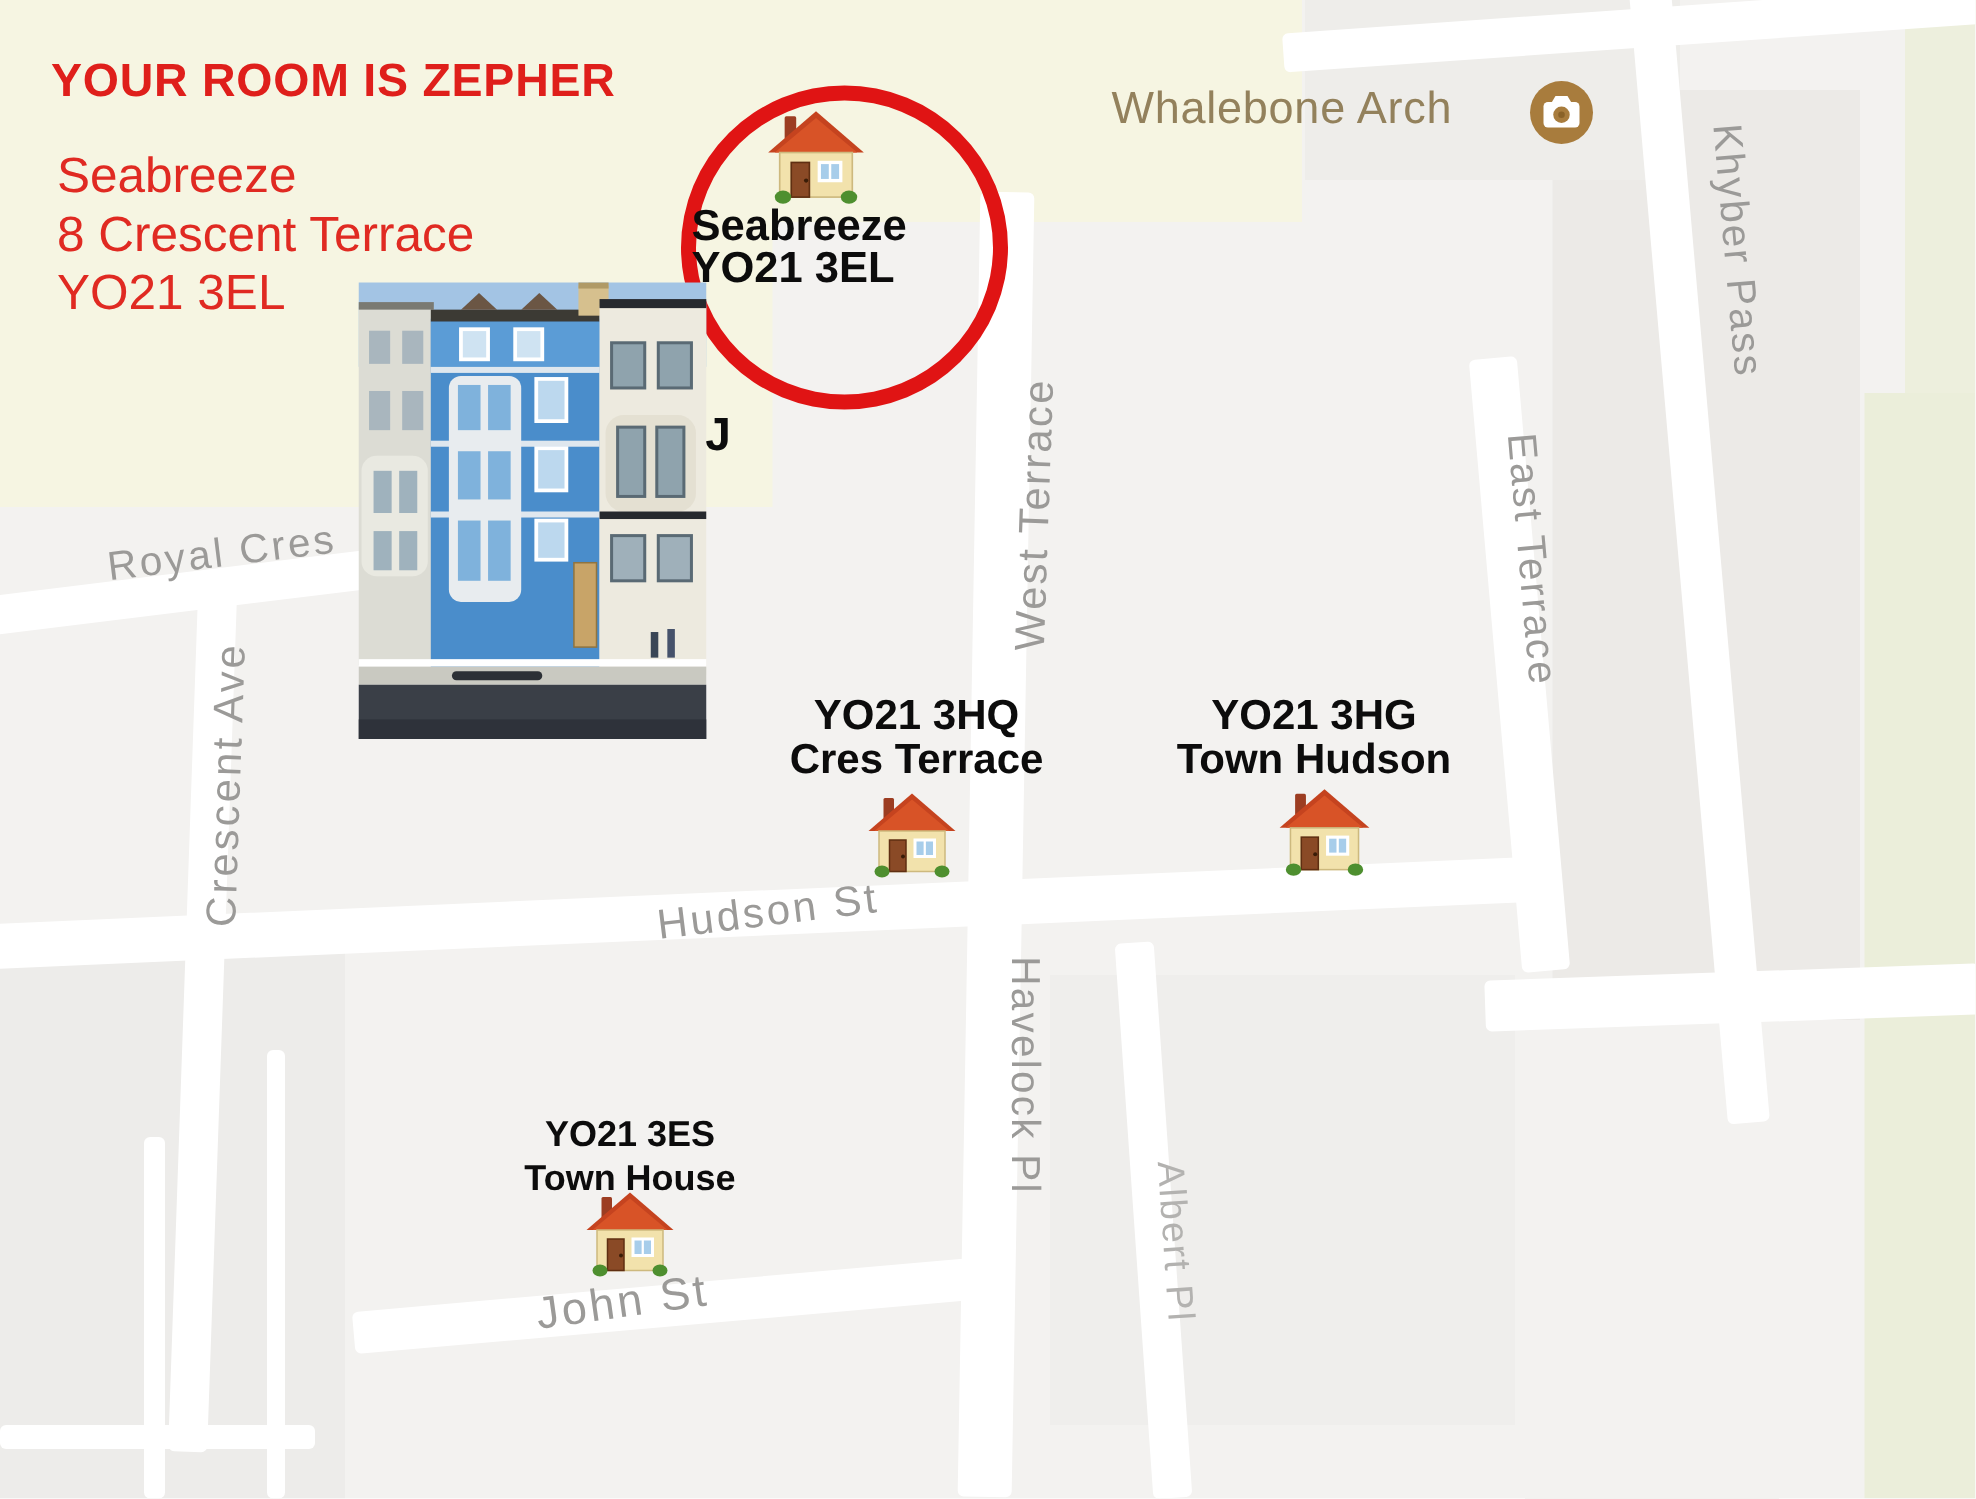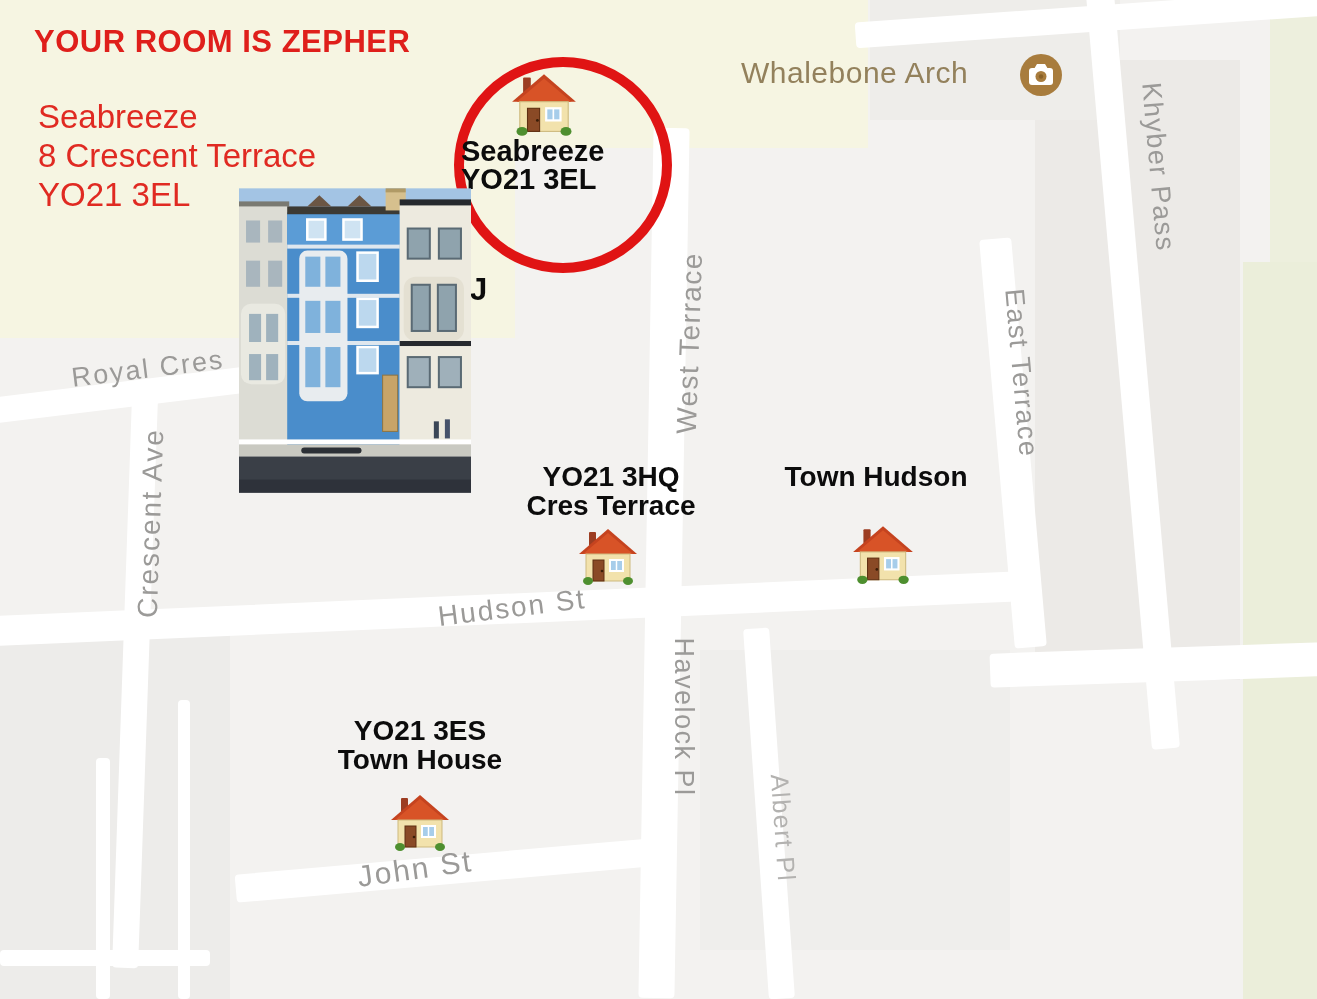--- a/index.html
+++ b/index.html
@@ -127,38 +127,39 @@
       <rect x="17" y="33" width="11" height="21" fill="#8a4a26" stroke="#5f2f12" stroke-width="1"></rect>
       <circle cx="26" cy="44" r="1.3" fill="#3a1d08"></circle>
       <rect x="34" y="33" width="13" height="11" fill="#a7cdea" stroke="#ffffff" stroke-width="2"></rect>
       <line x1="40.5" y1="33" x2="40.5" y2="44" stroke="#ffffff" stroke-width="1.5"></line>
       <ellipse cx="12" cy="54" rx="5" ry="4" fill="#4e8f2f"></ellipse>
       <ellipse cx="52" cy="54" rx="5" ry="4" fill="#4e8f2f"></ellipse>
     </svg>
   </div>
 
   <div class="marker-label" style="left:726px;top:462px;width:300px;font-size:28px;">
+    <div>YO21 3HG</div>
     <div>Town Hudson</div>
   </div>
   <div class="abs" style="left:850px;top:524px;">
     <svg width="66" height="62" viewBox="0 0 64 60">
       <rect x="13" y="5" width="7" height="14" rx="1" fill="#9c3d22"></rect>
       <polygon points="32,2 61,27 3,27" fill="#c5431f"></polygon>
       <polygon points="32,6 57,27 7,27" fill="#d85327"></polygon>
       <rect x="10" y="27" width="44" height="27" fill="#f2e2ac" stroke="#cdb97e" stroke-width="1"></rect>
       <rect x="17" y="33" width="11" height="21" fill="#8a4a26" stroke="#5f2f12" stroke-width="1"></rect>
       <circle cx="26" cy="44" r="1.3" fill="#3a1d08"></circle>
       <rect x="34" y="33" width="13" height="11" fill="#a7cdea" stroke="#ffffff" stroke-width="2"></rect>
       <line x1="40.5" y1="33" x2="40.5" y2="44" stroke="#ffffff" stroke-width="1.5"></line>
       <ellipse cx="12" cy="54" rx="5" ry="4" fill="#4e8f2f"></ellipse>
       <ellipse cx="52" cy="54" rx="5" ry="4" fill="#4e8f2f"></ellipse>
     </svg>
   </div>
 
-  <div class="marker-label" style="left:270px;top:716px;width:300px;font-size:28px;">
+  <div class="marker-label" style="left:270px;top:742px;width:300px;font-size:24px;">
     <div>YO21 3ES</div>
     <div>Town House</div>
   </div>
   <div class="abs" style="left:388px;top:792px;">
     <svg width="64" height="62" viewBox="0 0 64 60">
       <rect x="13" y="5" width="7" height="14" rx="1" fill="#9c3d22"></rect>
       <polygon points="32,2 61,27 3,27" fill="#c5431f"></polygon>
       <polygon points="32,6 57,27 7,27" fill="#d85327"></polygon>
       <rect x="10" y="27" width="44" height="27" fill="#f2e2ac" stroke="#cdb97e" stroke-width="1"></rect>
       <rect x="17" y="33" width="11" height="21" fill="#8a4a26" stroke="#5f2f12" stroke-width="1"></rect>
@@ -230,20 +231,20 @@
       <rect x="205" y="230" width="5" height="19" fill="#46526b"></rect>
 
       <rect x="0" y="250" width="231" height="5" fill="#ffffff"></rect>
       <rect x="0" y="255" width="231" height="12" fill="#c9c9c1"></rect>
       <rect x="0" y="267" width="231" height="36" fill="#3a3f47"></rect>
       <rect x="0" y="290" width="231" height="13" fill="#2e323a"></rect>
       <rect x="62" y="258" width="60" height="6" rx="3" fill="#2c3036"></rect>
     </svg>
   </div>
 
-  <div class="headline" style="left:34px;top:24px;">YOUR ROOM IS ZEPHER</div>
+  <div class="headline" style="left:34px;top:36px;">YOUR ROOM IS ZEPHER</div>
   <div class="address" style="left:38px;top:97px;">
     <div>Seabreeze</div>
     <div>8 Crescent Terrace</div>
     <div>YO21 3EL</div>
   </div>
 
 </div>
 
 </body></html>

